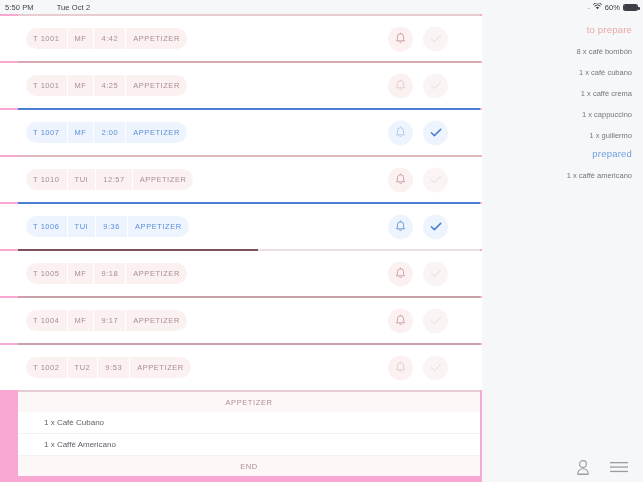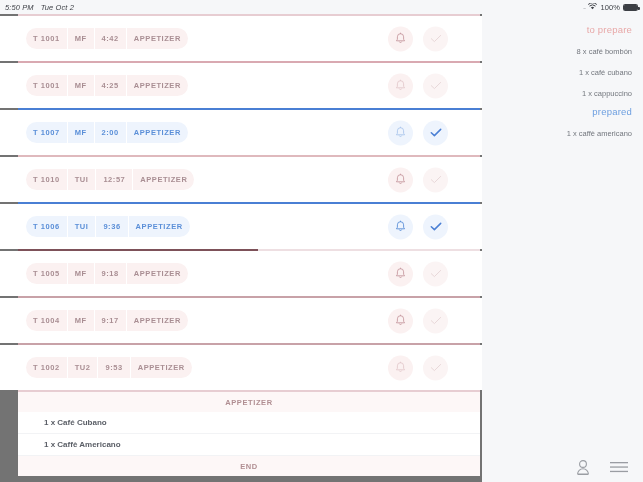--- a/index.html
+++ b/index.html
@@ -11,41 +11,40 @@
   }
   body { position: relative; }
 
   
   .statusbar {
     position: absolute; top: 0; left: 0; width: 643px; height: 14px;
     display: flex; align-items: center;
     font-size: 7.5px; color: #3c3f45; letter-spacing: .1px;
     background: #f6f7f9;
   }
-  .sb-left { display: flex; align-items: center; gap: 7px; padding-left: 5px; font-style: italic; }
+  .sb-left { display: flex; align-items: center; gap: 23px; padding-left: 5px; }
   .sb-right { position: absolute; right: 5px; display: flex; align-items: center; gap: 3px; }
   .sb-dots { letter-spacing: -1px; font-size: 6px; color: #9a9da3; }
   .wifi-icon { display: inline-block; }
   .battery {
     width: 15px; height: 7px; border: 1px solid #3c3f45; border-radius: 1.5px;
     position: relative; display: inline-block;
   }
   .battery::after {
     content: ""; position: absolute; right: -2.5px; top: 2px;
     width: 1.5px; height: 3px; background: #3c3f45; border-radius: 0 1px 1px 0;
   }
   .battery i { display: block; height: 100%; background: #3c3f45; border-radius: .5px; }
 
   
   .main {
     position: absolute; top: 14px; left: 0;
     width: 482px; height: 468px;
-    background: #737373;
+    background: #f9a8d4;
     overflow: hidden;
-    font-weight: bold;
   }
   .rightpane {
     position: absolute; top: 14px; left: 482px;
     width: 161px; height: 468px;
     background: #f6f7f9;
   }
 
   
   .divider { height: 2px; width: 462px; margin: 0 0 0 18px; position: relative; overflow: hidden; }
   .divider .fill { position: absolute; left: 0; top: 0; height: 100%; }
@@ -136,21 +135,21 @@
   </div>
   <div class="sb-right">
     <span class="sb-dots">....</span>
     <span class="wifi-icon">
       <svg width="9" height="7" viewBox="0 0 9 7">
           <path d="M4.5 6.2 L2.9 4.4 a2.4 2.4 0 0 1 3.2 0 Z" fill="#3c3f45"></path>
           <path d="M1.5 3.1 a4.6 4.6 0 0 1 6 0" stroke="#3c3f45" stroke-width="1" fill="none"></path>
           <path d="M0.2 1.5 a6.8 6.8 0 0 1 8.6 0" stroke="#3c3f45" stroke-width="1" fill="none"></path>
         </svg>
     </span>
-    <span>100%</span>
+    <span>60%</span>
     <span class="battery">
         <i style="width:100%"></i>
       </span>
   </div>
 </div>
 
 <div class="main">
   <div id="orders-root">
       <div class="divider" style="background: rgb(238, 223, 226);">
         <div class="fill" style="background: rgb(231, 205, 210); width: 100%;"></div>
@@ -362,21 +361,23 @@
       <div class="detail-item">1 x Caffè Americano</div>
       <div class="detail-end">END</div>
     </div>
 </div>
 
 <div class="rightpane">
   <div class="rp-title prepare">to prepare</div>
   <div id="prepare-root">
       <div class="rp-item">8 x café bombón</div>
       <div class="rp-item">1 x café cubano</div>
+      <div class="rp-item">1 x caffè crema</div>
       <div class="rp-item">1 x cappuccino</div>
+      <div class="rp-item">1 x guillermo</div>
     </div>
   <div class="rp-title prepared">prepared</div>
   <div id="prepared-root">
       <div class="rp-item">1 x caffè americano</div>
     </div>
 
   <div class="bottombar">
     <span class="bb-icon">
       <svg width="16" height="17" viewBox="0 0 16 17">
         <circle cx="8" cy="5" r="3.4" fill="none" stroke="#9a9da3" stroke-width="1.1"></circle>

